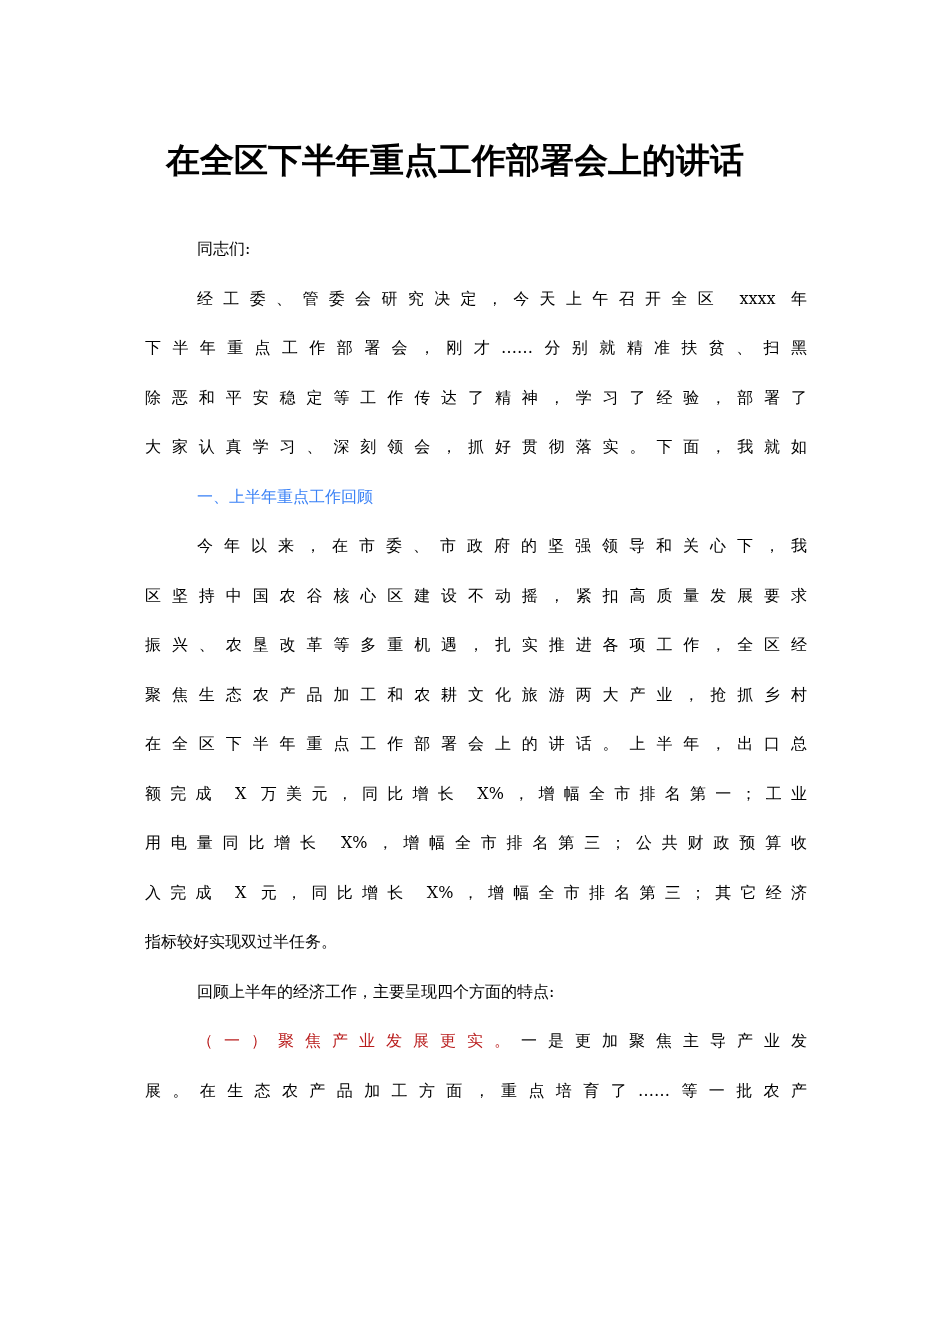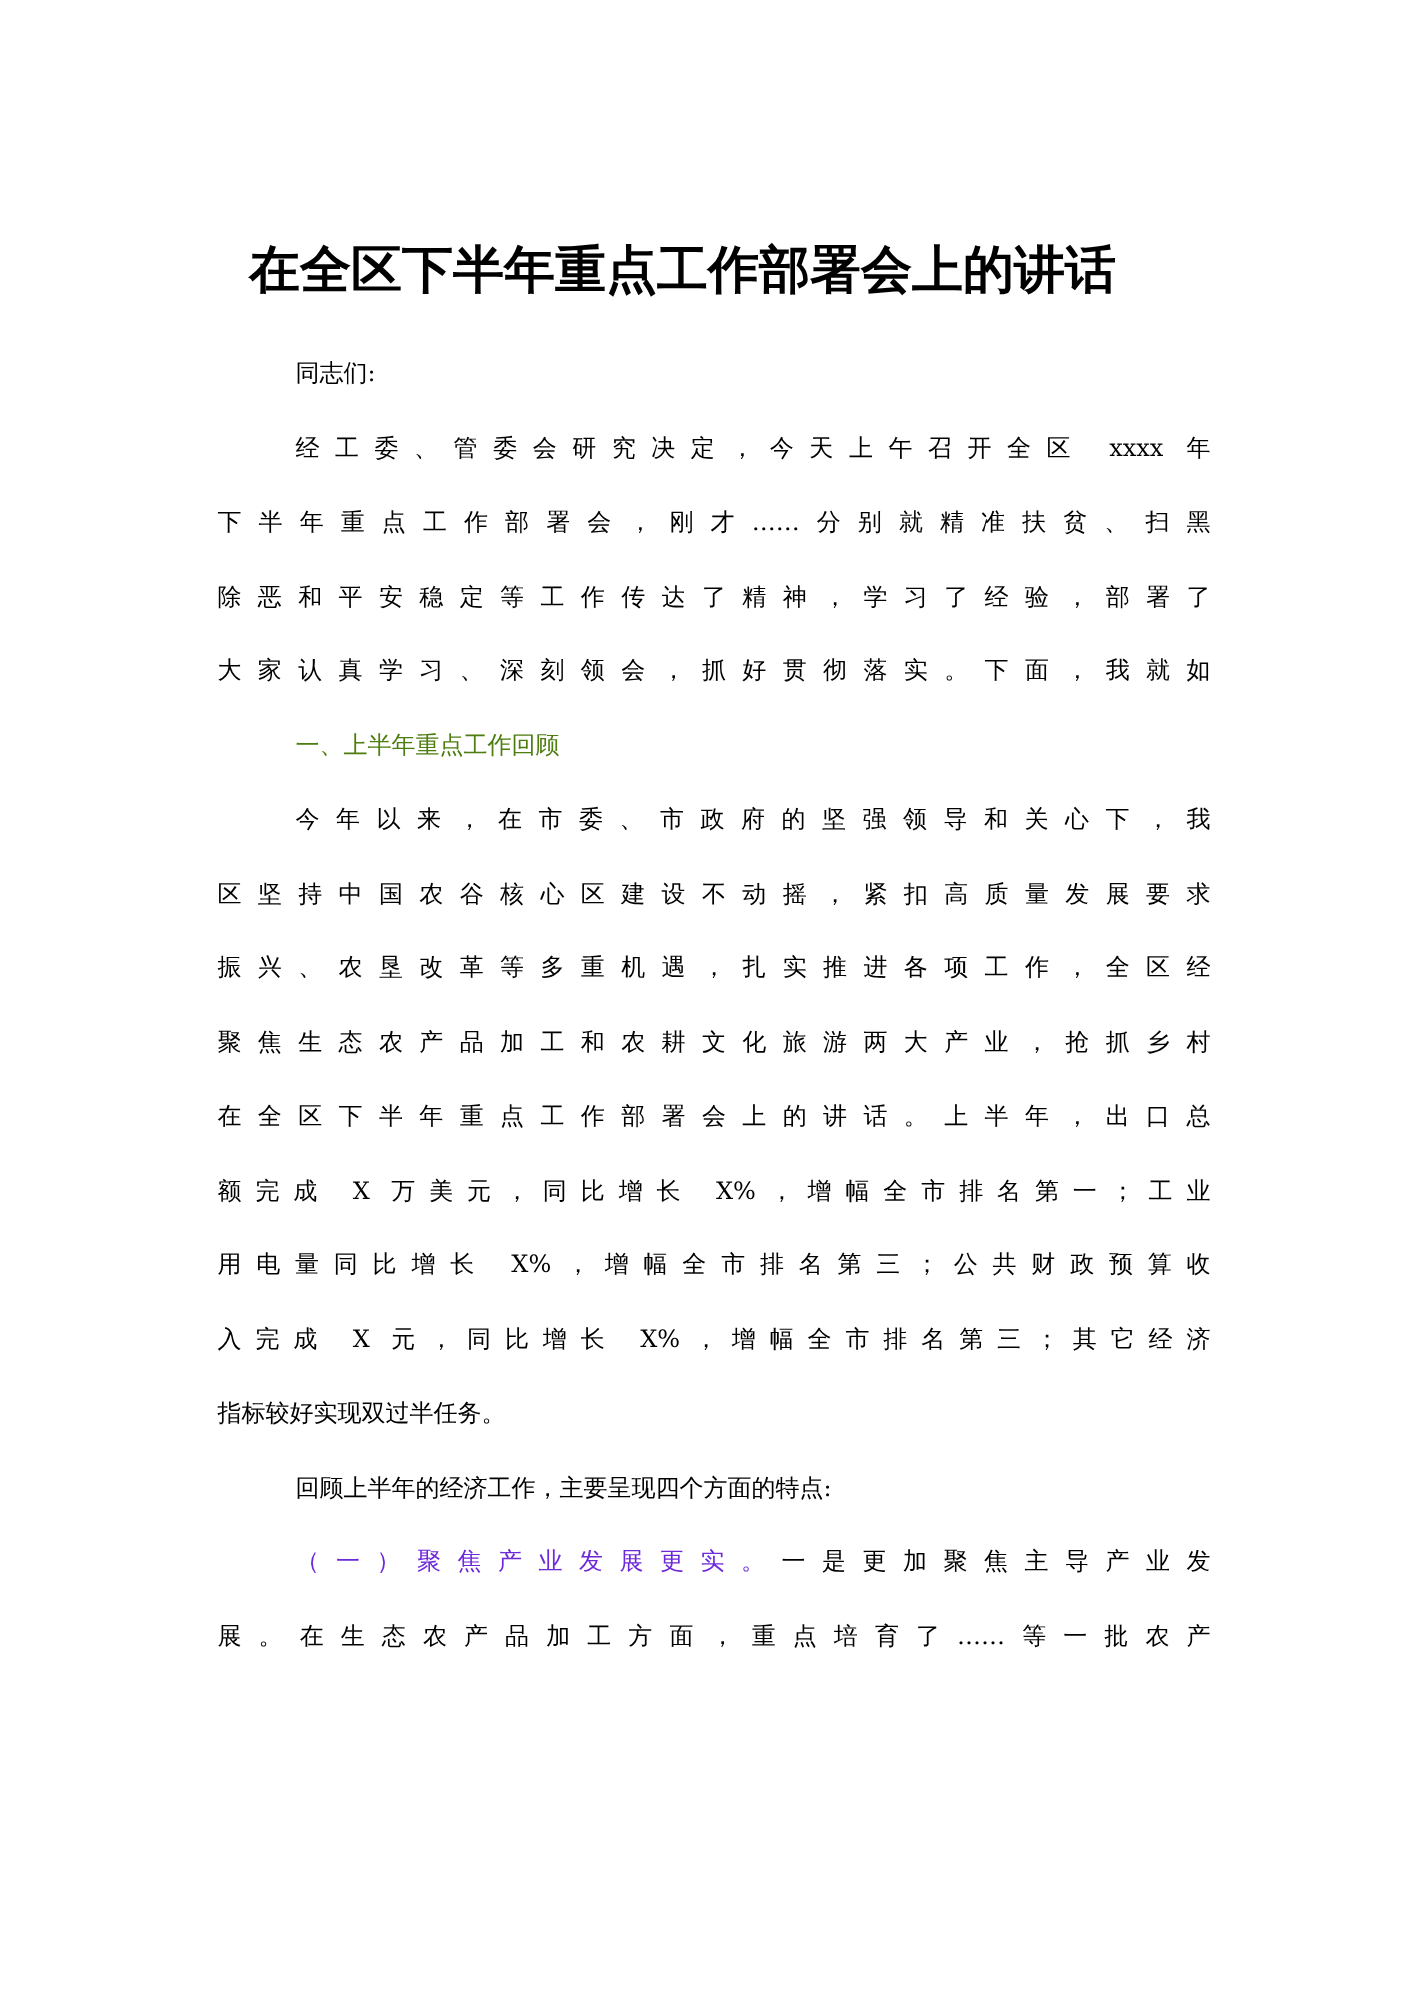--- a/index.html
+++ b/index.html
@@ -1,28 +1,28 @@
 <!DOCTYPE html>
 <html><head>
 <meta charset="utf-8">
 <style>
   html, body { margin: 0; padding: 0; background: #ffffff; }
   body { width: 950px; height: 1344px; position: relative; overflow: hidden;
          font-family: "DejaVu Serif", "Liberation Serif", serif; color: #000; }
   .page { position: absolute; left: 0; top: 0; width: 950px; height: 1344px; background: #fff; }
-  .title { position: absolute; left: 0; width: 910px; top: 156px; text-align: center;
+  .title { position: absolute; left: 0; width: 910px; top: 136px; text-align: center;
            font-family: "DejaVu Serif", "Liberation Serif", serif; font-weight: bold;
            font-size: 34px; letter-spacing: 0px; line-height: 48px; color: #000; }
   .body { position: absolute; left: 145px; top: 224px; width: 662px; }
   .line { height: 49.5px; line-height: 49.5px; font-size: 16px; white-space: nowrap;
           text-align: justify; text-align-last: justify; letter-spacing: 0; }
   .line.last { text-align-last: left; }
   .indent { padding-left: 52px; }
-  .h1 { color: #4d7c0f; font-family: "DejaVu Sans", "Liberation Sans", sans-serif; font-weight: normal; }
-  .h2 { color: #6d28d9; }
+  .h1 { color: #3b82f6; font-family: "DejaVu Sans", "Liberation Sans", sans-serif; font-weight: normal; }
+  .h2 { color: #b91c1c; }
 </style>
 </head>
 <body>
 
 <div class="page">
   <div class="title">在全区下半年重点工作部署会上的讲话</div>
 
   <div class="body">
     <div class="line indent last">同志们:</div>
     <div class="line indent">经工委、管委会研究决定，今天上午召开全区 xxxx 年</div>

